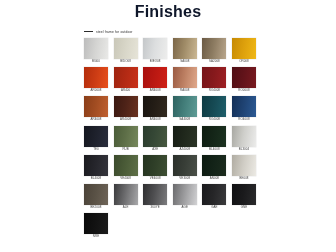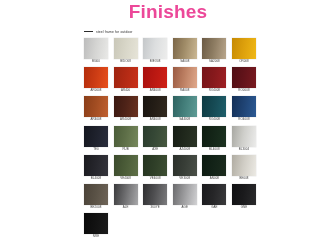--- a/index.html
+++ b/index.html
@@ -19,24 +19,24 @@
   .page {
     width: 336px;
     height: 252px;
     position: relative;
     box-sizing: border-box;
   }
 
   
   .title {
     text-align: center;
-    font-size: 19px;
+    font-size: 16px;
     font-weight: 700;
     letter-spacing: 0.2px;
-    color: #ec4899;
+    color: #0f172a;
     padding-top: 5px;
     line-height: 14px;
   }
 
   
   .legend {
     display: flex;
     align-items: center;
     margin-left: 84px;
     margin-top: 9px;

